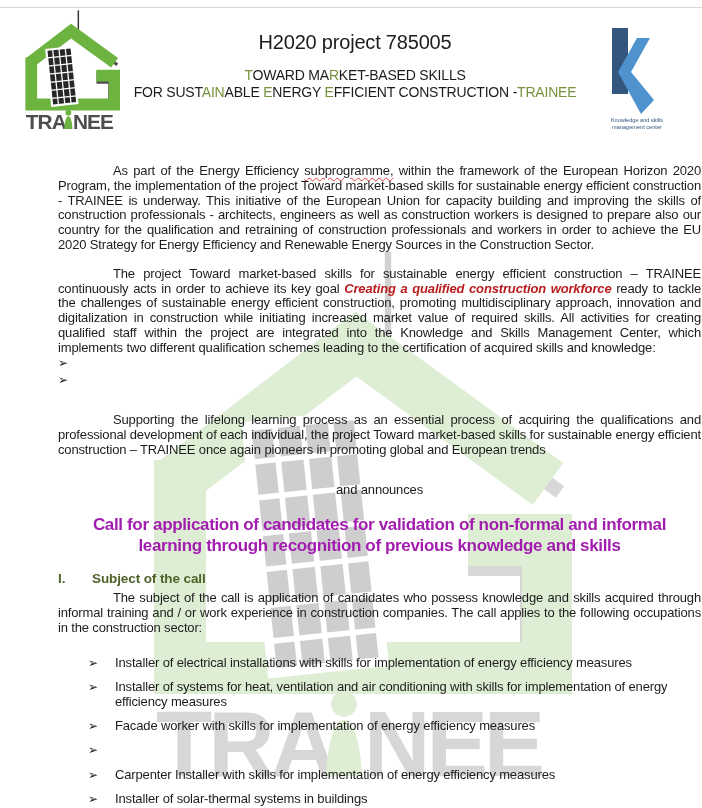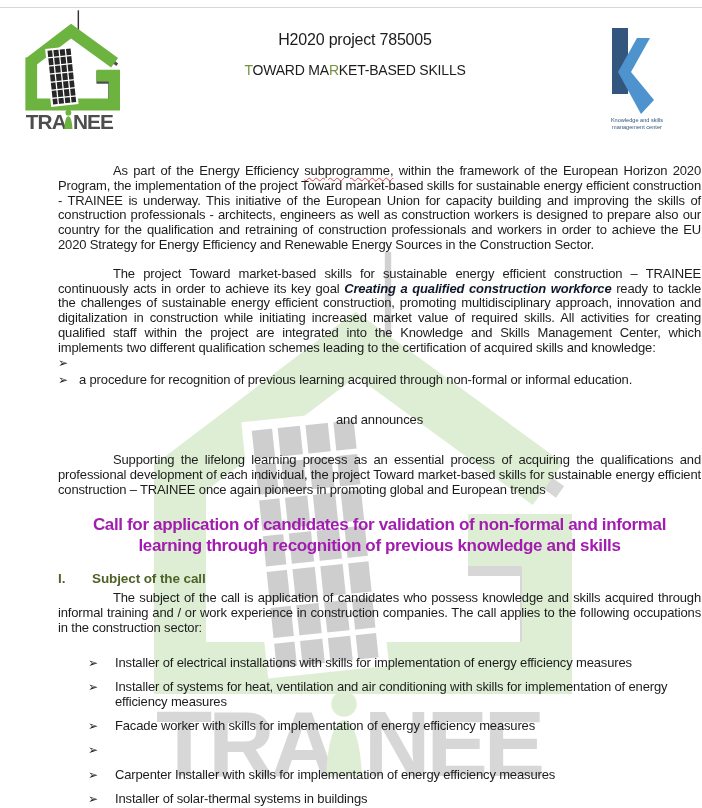--- a/index.html
+++ b/index.html
@@ -5,35 +5,35 @@
   html,body{margin:0;padding:0;background:#f2f2f2;}
   .page{
     position:relative;width:702px;height:808px;background:#ffffff;
     font-family:"Liberation Sans",sans-serif;color:#1c1c1c;overflow:hidden;
     margin:0 auto;
   }
   .topline{position:absolute;top:7px;left:0;width:702px;border-top:1px solid #d8d8d8;}
 
   
   .hdr-center{position:absolute;left:130px;top:31px;width:450px;text-align:center;}
-  .h2020{font-size:16px;letter-spacing:-0.2px;margin-bottom:13px;}
+  .h2020{font-size:20px;letter-spacing:-0.2px;margin-bottom:13px;}
   .title-line{font-size:14px;letter-spacing:-0.2px;line-height:17px;white-space:nowrap;text-align:center;}
   .accent{color:#76923C;}
 
   .logo-box{position:absolute;left:24px;top:10px;width:96px;height:122px;}
   .ks-box{position:absolute;left:600px;top:26px;width:74px;height:110px;}
 
   
   .watermark{position:absolute;left:148px;top:252px;width:424px;opacity:0.22;pointer-events:none;}
 
   
   .doc{position:absolute;left:30px;top:164px;width:643px;font-size:13px;
        line-height:14.8px;letter-spacing:-0.15px;text-align:justify;margin-left:28px;}
   .para{text-indent:55px;margin:0 0 14px 0;}
-  .goal{color:#0f172a;font-weight:bold;font-style:italic;}
+  .goal{color:#b91c1c;font-weight:bold;font-style:italic;}
   .misspell{text-decoration:underline wavy #e03a3a 1px;text-underline-offset:2px;}
 
   ul.blist{list-style:none;margin:0;padding:0;}
   ul.blist li{display:flex;margin:0 0 3px 0;text-align:left;}
   ul.blist .bullet{flex:0 0 21px;font-family:"DejaVu Sans",sans-serif;font-size:12px;line-height:14.8px;}
   ul.blist.indent{margin-left:30px;margin-top:20px;}
   ul.blist.indent li{margin-bottom:9.5px;}
   ul.blist.indent .bullet{flex:0 0 27px;}
   ul.blist.indent .btext{max-width:560px;}
 
@@ -86,20 +86,21 @@
     <use href="#trainee-logo-shape"></use>
   </svg>
 
   <svg class="logo-box" viewBox="0 0 106 134">
     <use href="#trainee-logo-shape"></use>
   </svg>
 
   <div class="hdr-center">
     <div class="h2020">H2020 project 785005</div>
     <div class="title-line"><span class="accent">T</span><span>OWARD MA</span><span class="accent">R</span><span>KET-BASED SKILLS</span></div>
+    <div class="title-line"><span>FOR SUST</span><span class="accent">AIN</span><span>ABLE </span><span class="accent">E</span><span>NERGY </span><span class="accent">E</span><span>FFICIENT CONSTRUCTION -</span><span class="accent">TRAINEE</span></div>
   </div>
 
   <svg class="ks-box" viewBox="0 0 74 110">
     <rect x="12" y="2" width="16" height="66" fill="#33567E"></rect>
     <polygon points="37,12 50,12 31,46 18,46" fill="#4E93CE"></polygon>
     <polygon points="18,46 31,46 54,74 41,88" fill="#4E93CE"></polygon>
     <text x="37" y="96" text-anchor="middle" font-family="Liberation Sans, sans-serif" font-size="5.6" fill="#33567E">Knowledge and skills</text>
     <text x="37" y="103" text-anchor="middle" font-family="Liberation Sans, sans-serif" font-size="5.6" fill="#33567E">management center</text>
   </svg>
 
@@ -108,27 +109,26 @@
     <p class="para"><span>As part of the Energy Efficiency </span><span class="misspell">subprogramme,</span><span> within the framework of the European Horizon 2020 Program, the implementation of the project Toward market-based skills for sustainable energy efficient construction - TRAINEE is underway. This initiative of the European Union for capacity building and improving the skills of construction professionals - architects, engineers as well as construction workers is designed to prepare also our country for the qualification and retraining of construction professionals and workers in order to achieve the EU 2020 Strategy for Energy Efficiency and Renewable Energy Sources in the Construction Sector.</span></p>
 
     <p class="para" style="margin-bottom:0;"><span>The project Toward market-based skills for sustainable energy efficient construction – TRAINEE continuously acts in order to achieve its key goal </span><span class="goal">Creating a qualified construction workforce</span><span> ready to tackle the challenges of sustainable energy efficient construction, promoting multidisciplinary approach, innovation and digitalization in construction while initiating increased market value of required skills. All activities for creating qualified staff within the project are integrated into the Knowledge and Skills Management Center, which implements two different qualification schemes leading to the certification of acquired skills and knowledge:</span></p>
 
     <ul class="blist">
         <li>
           <span class="bullet">➢</span>
         </li>
         <li>
           <span class="bullet">➢</span>
-          <span class="btext">a procedure for recognition of previous learning acquired through non-formal or informal education.</span>
         </li>
       </ul>
 
+    <p class="para p3">Supporting the lifelong learning process as an essential process of acquiring the qualifications and professional development of each individual, the project Toward market-based skills for sustainable energy efficient construction – TRAINEE once again pioneers in promoting global and European trends</p>
+
     <p class="para announce">and announces</p>
-
-    <p class="para p3">Supporting the lifelong learning process as an essential process of acquiring the qualifications and professional development of each individual, the project Toward market-based skills for sustainable energy efficient construction – TRAINEE once again pioneers in promoting global and European trends</p>
 
     <div class="call-heading">
       <div>Call for application of candidates for validation of non-formal and informal</div>
       <div>learning through recognition of previous knowledge and skills</div>
     </div>
 
     <div class="section-row">
       <span class="numeral">I.</span>
       <span>Subject of the call</span>
     </div>

